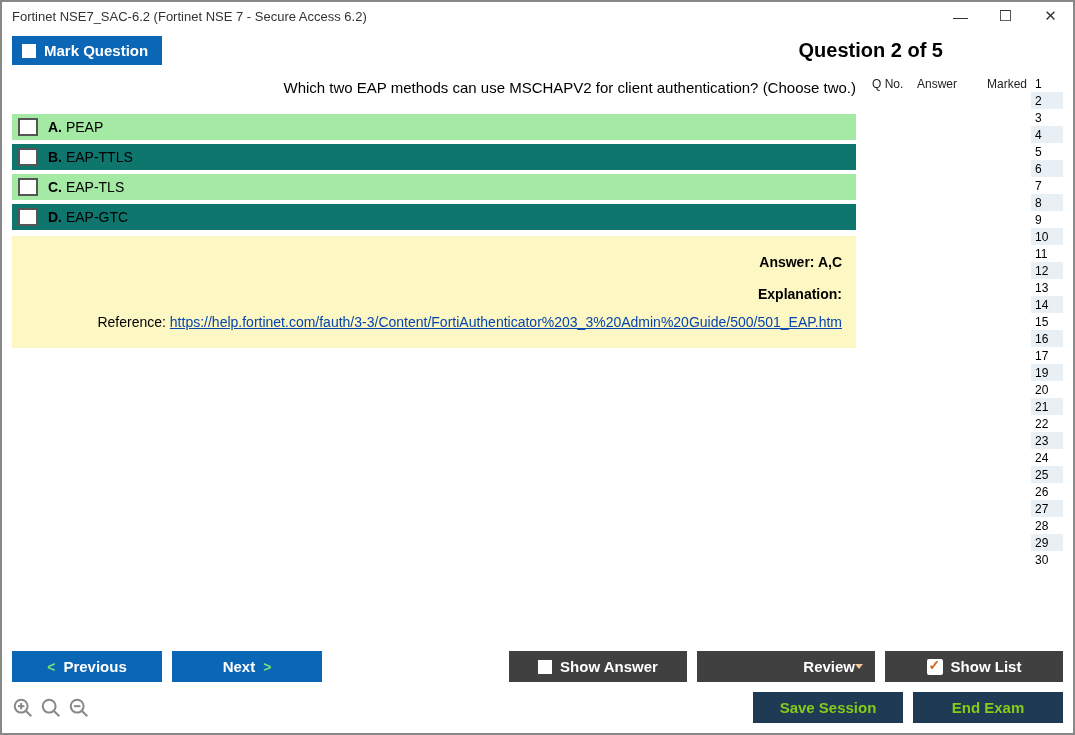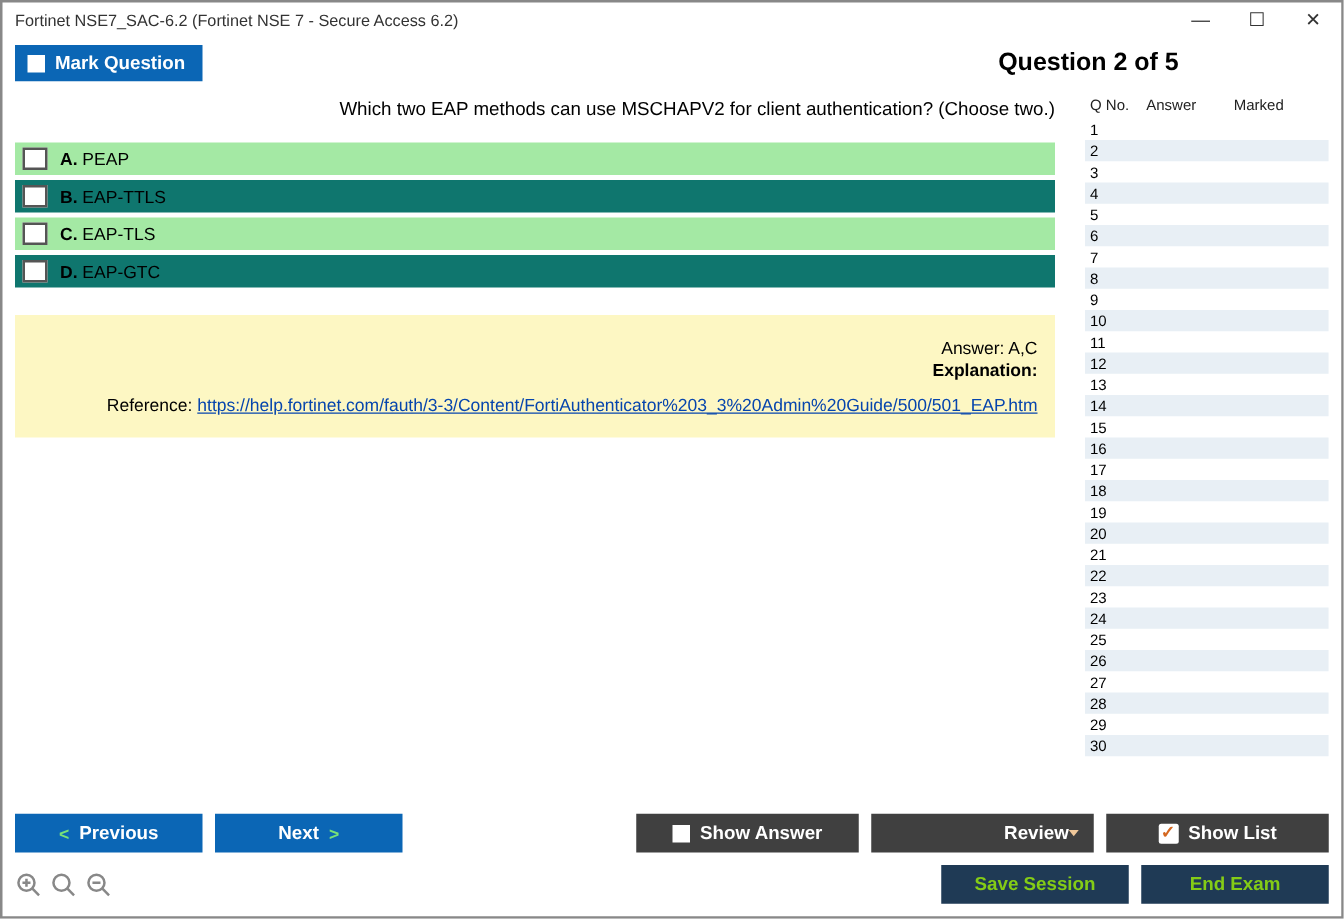--- a/index.html
+++ b/index.html
@@ -11,32 +11,32 @@
 .tb-btn { width: 45px; height: 24px; display: flex; align-items: center; justify-content: center; color: #333; font-size: 15px; cursor: pointer; }
 
 .topbar { display: flex; align-items: center; padding: 6px 10px 10px 10px; }
 .mark-btn { background: #0b66b5; color: #fff; border: none; padding: 6px 14px 6px 10px; font-size: 15px; font-weight: bold; cursor: pointer; display: flex; align-items: center; gap: 8px; }
 .mark-btn .box { width: 14px; height: 14px; background: #fff; display: inline-block; }
 .qtitle { flex: 1; text-align: right; font-size: 20px; font-weight: bold; padding-right: 120px; }
 
 .content-row { flex: 1; display: flex; padding: 0 10px; gap: 12px; overflow: hidden; }
 .main-col { flex: 1; overflow-y: auto; text-align: right; }
 .qtext { padding: 4px 0 18px 0; font-size: 15px; }
-.options { margin-bottom: 22px; }
+.options { margin-bottom: 6px; }
 .option { display: flex; align-items: center; gap: 10px; padding: 4px 6px; margin-bottom: 4px; background: #0f766e; }
 .option.correct { background: #a4e9a4; }
 .option .chk { width: 20px; height: 18px; border: 2px solid #555; background: #fff; flex-shrink: 0; cursor: pointer; }
 .option .text b { font-weight: bold; }
 
 .answer-box { background: #fdf7c3; padding: 18px 14px; }
-.answer-box .ans-line { font-weight: normal; margin-bottom: 2px; }
+.answer-box .ans-line { font-weight: bold; margin-bottom: 16px; }
 .answer-box .exp-label { font-weight: bold; margin-bottom: 12px; }
 .answer-box .ref a { color: #0645ad; text-decoration: underline; }
 
-.side-col { width: 195px; display: flex; flex-direction: column; border-left: 0; margin-left: 12px; }
+.side-col { width: 195px; display: flex; flex-direction: row; border-left: 0; }
 .qlist-head { display: flex; font-size: 12px; padding: 2px 4px 4px 4px; color: #222; }
 .qlist-head .c1 { width: 45px; }
 .qlist-head .c2 { width: 70px; }
 .qlist-head .c3 { flex: 1; }
 .qlist-body { flex: 1; overflow-y: scroll; border: 0; }
 .qrow { display: flex; font-size: 12px; padding: 1px 4px; height: 17px; align-items: center; cursor: pointer; }
 .qrow:nth-child(even) { background: #e8eff5; }
 .qrow .c1 { width: 45px; }
 
 .bottombar { padding: 10px; display: flex; flex-direction: column; gap: 10px; }
@@ -167,23 +167,20 @@
             <span class="c1">14</span>
           </div>
           <div class="qrow">
             <span class="c1">15</span>
           </div>
           <div class="qrow">
             <span class="c1">16</span>
           </div>
           <div class="qrow">
             <span class="c1">17</span>
-          </div>
-          <div class="qrow">
-            <span class="c1">18</span>
           </div>
           <div class="qrow">
             <span class="c1">19</span>
           </div>
           <div class="qrow">
             <span class="c1">20</span>
           </div>
           <div class="qrow">
             <span class="c1">21</span>
           </div>

